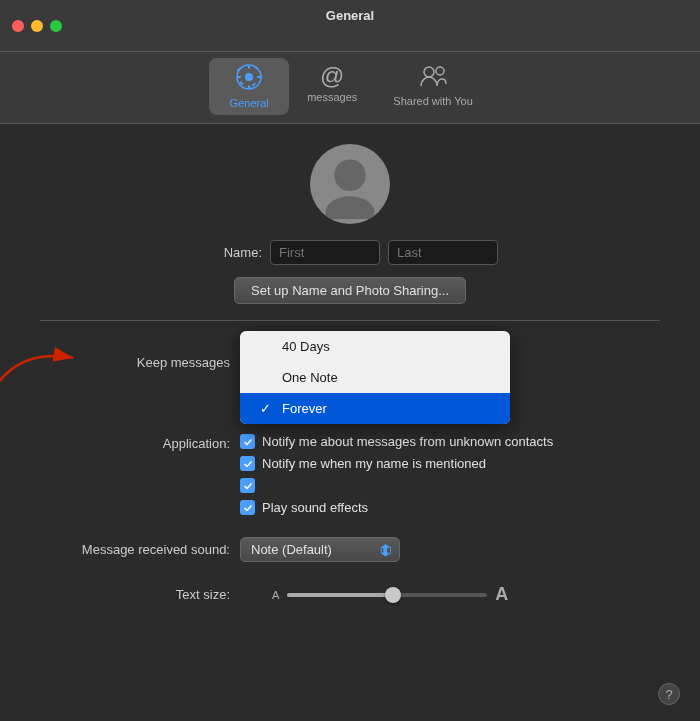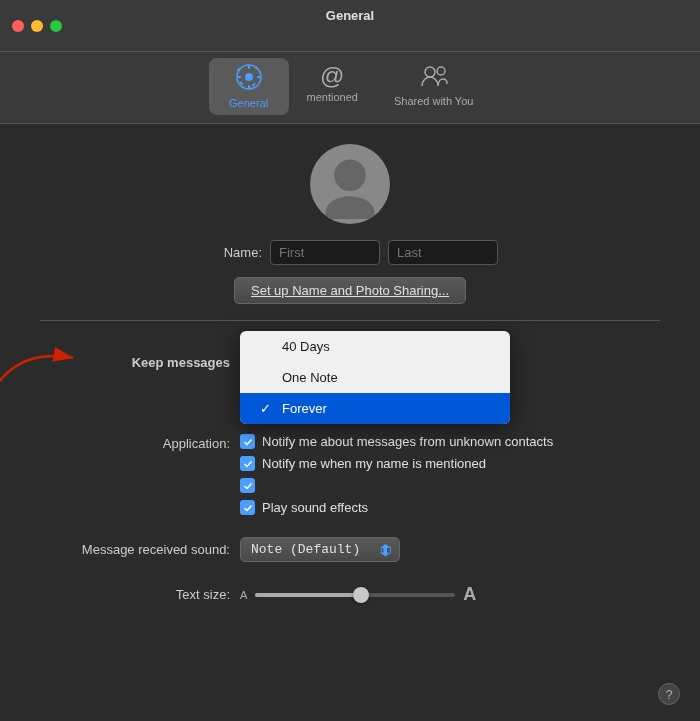--- a/index.html
+++ b/index.html
@@ -155,21 +155,20 @@
       padding: 4px 8px;
       width: 110px;
       outline: none;
     }
 
     
     .setup-btn-row {
       display: flex;
       justify-content: center;
       margin-bottom: 16px;
-      text-decoration: underline;
     }
 
     .setup-btn {
       background: linear-gradient(to bottom, #5a5a5a, #484848);
       border: 1px solid #666;
       border-radius: 5px;
       color: #e0e0e0;
       font-size: 13px;
       padding: 5px 16px;
       cursor: pointer;
@@ -190,21 +189,20 @@
       position: relative;
     }
 
     .keep-messages-label {
       font-size: 13px;
       color: #ccc;
       min-width: 200px;
       text-align: right;
       padding-right: 10px;
       margin-top: 24px;
-      font-weight: bold;
     }
 
     
     .arrow-container {
       position: absolute;
       left: -60px;
       top: 10px;
     }
 
     .arrow-svg {
@@ -321,21 +319,20 @@
       border: 1px solid #666;
       border-radius: 5px;
       color: #e0e0e0;
       font-size: 13px;
       padding: 4px 30px 4px 10px;
       appearance: none;
       -webkit-appearance: none;
       cursor: pointer;
       position: relative;
       min-width: 160px;
-      font-family: Liberation Mono, monospace;
     }
 
     .select-wrapper {
       position: relative;
       display: inline-block;
     }
 
     .select-arrows {
       position: absolute;
       right: 8px;
@@ -344,20 +341,21 @@
       color: #4a9eff;
       font-size: 14px;
       pointer-events: none;
     }
 
     
     .textsize-row {
       display: flex;
       align-items: center;
       margin: 10px 0;
+      gap: 32px;
     }
 
     .textsize-label {
       font-size: 13px;
       color: #ccc;
       min-width: 200px;
       text-align: right;
       padding-right: 10px;
     }
 
@@ -435,21 +433,21 @@
         <rect x="18.5" y="3.5" width="2" height="4" rx="1" fill="#4a9eff" transform="rotate(-45 18.5 3.5)"></rect>
         <rect x="18.5" y="18.5" width="2" height="4" rx="1" fill="#4a9eff" transform="rotate(45 18.5 18.5)"></rect>
         <rect x="3.5" y="18.5" width="2" height="4" rx="1" fill="#4a9eff" transform="rotate(-45 3.5 18.5)"></rect>
       </svg>
     </span>
     <span class="tab-label">General</span>
   </div>
 
   <div class="tab-item">
     <span class="tab-icon" style="color:#aaa; font-size: 24px; font-weight: 300;">@</span>
-    <span class="tab-label">mentioned</span>
+    <span class="tab-label">messages</span>
   </div>
 
   <div class="tab-item">
     <span class="tab-icon">
       <svg width="28" height="24" viewBox="0 0 28 24" fill="none">
         <circle cx="10" cy="8" r="5" stroke="#aaa" stroke-width="1.5" fill="none"></circle>
         <path d="M2 22 C2 16 7 13 10 13 C13 13 18 16 18 22" stroke="#aaa" stroke-width="1.5" fill="none"></path>
         <circle cx="21" cy="7" r="4" stroke="#aaa" stroke-width="1.5" fill="none"></circle>
         <path d="M18 21 C18.5 17 21 15 23 15 C25 15 27 16.5 27 20" stroke="#aaa" stroke-width="1.5" fill="none"></path>
       </svg>

